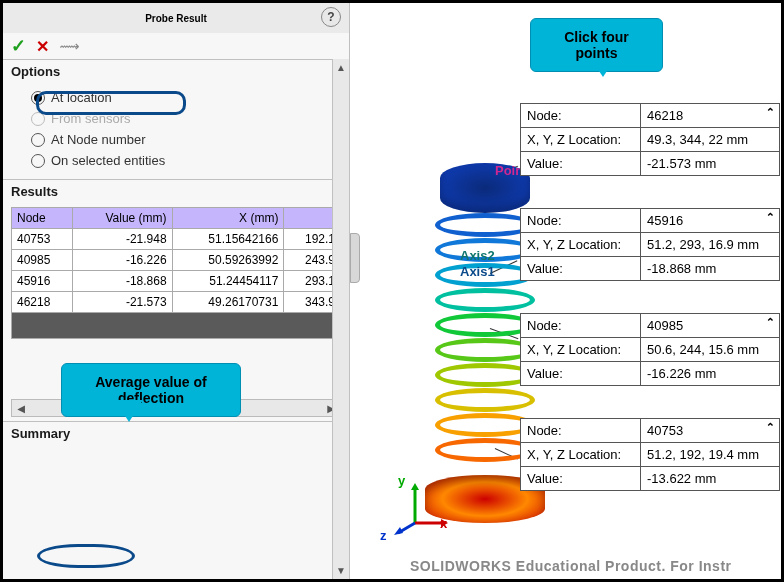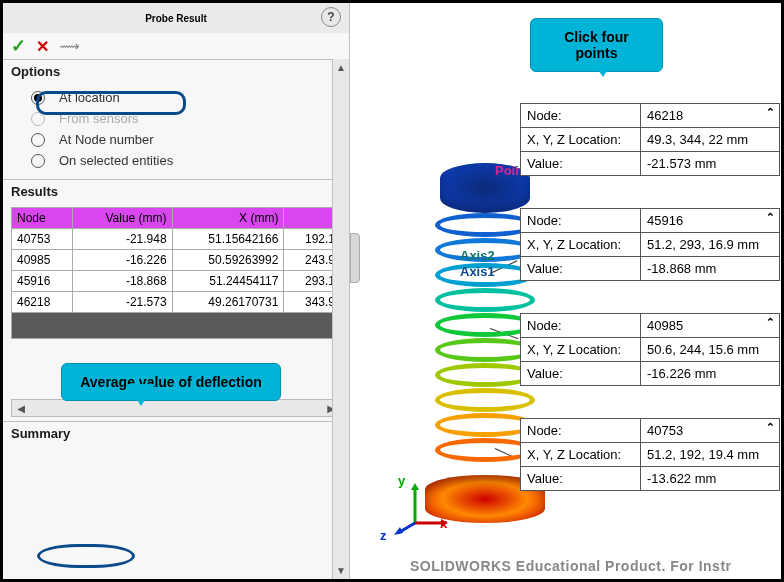--- a/index.html
+++ b/index.html
@@ -14,32 +14,32 @@
   .action-row { height: 26px; display: flex; align-items: center; gap: 10px; padding: 0 8px; }
   .check-icon { color: #1fa01f; font-size: 18px; font-weight: bold; }
   .x-icon { color: #cc0000; font-size: 16px; font-weight: bold; }
   .pin-icon { color: #888; font-size: 14px; }
 
   
   .section { border-top: 1px solid #c0c0c0; }
   .section-header { font-weight: bold; font-size: 13px; padding: 4px 8px; color: #1a1a1a; display: flex; justify-content: space-between; align-items: center; }
   .chevron { font-size: 12px; color: #333; }
   .section-body { padding: 4px 10px 8px 28px; font-size: 13px; color: #333; }
-  .radio-row { display: flex; align-items: center; gap: 14px; padding: 3px 0; }
+  .radio-row { display: flex; align-items: center; gap: 6px; padding: 3px 0; }
   .radio-outer { width: 14px; height: 14px; border: 1px solid #555; border-radius: 50%; display: flex; align-items: center; justify-content: center; }
   .radio-inner { width: 8px; height: 8px; background: #000; border-radius: 50%; }
   .radio-disabled .radio-outer { border-color: #bbb; }
   .radio-disabled span { color: #aaa; }
   .highlight-box { position: absolute; border: 3px solid #0b4a8a; border-radius: 10px; }
 
   
   .results-body { padding: 4px 8px; }
   .results-table { width: 100%; border-collapse: collapse; font-size: 12px; }
   .results-table th, .results-table td { border: 1px solid #aaa; padding: 3px 5px; text-align: right; background: #fff; white-space: nowrap; overflow: hidden; }
-  .results-table th { background: #d946ef; font-weight: normal; }
+  .results-table th { background: #c4b5fd; font-weight: normal; }
   .results-table td:first-child, .results-table th:first-child { text-align: left; }
   .table-blank-area { background: #5a5a5a; height: 26px; border: 1px solid #aaa; border-top: none; }
   .scroll-row { display: flex; justify-content: space-between; align-items: center; height: 18px; background: #e8e8e8; border: 1px solid #bbb; margin-top: 60px; }
   .scroll-btn { width: 18px; text-align: center; color: #555; font-size: 10px; }
 
   
   .summary-table { border-collapse: collapse; font-size: 12px; margin: 4px 8px; }
   .summary-table td, .summary-table th { border: 1px solid #aaa; padding: 3px 7px; background: #f0f0f0; text-align: left; }
   .summary-table .val { background: #fff; }
   .avg-circle { position: absolute; border: 3px solid #0b4a8a; border-radius: 50% / 60%; width: 98px; height: 24px; }
@@ -175,21 +175,21 @@
   </div>
 
   <div class="vscroll">
     <div class="arr">▲</div>
     <div class="arr">▼</div>
   </div>
 </div>
 
 <div class="vsplitter"></div>
 
-<div class="callout cyan-down-left" style="left:58px; top:360px; width:220px;">
+<div class="callout cyan-down-left" style="left:58px; top:360px; width:180px;">
   <span>Average value of deflection</span>
 </div>
 
 <div class="right-panel">
 
   <div class="callout cyan-down" style="left:180px; top:15px; width:133px;">
     <span>Click four points</span>
   </div>
 
   <div class="leader" style="left:130px; top:175px; width:40px; transform: rotate(-18deg);"></div>

